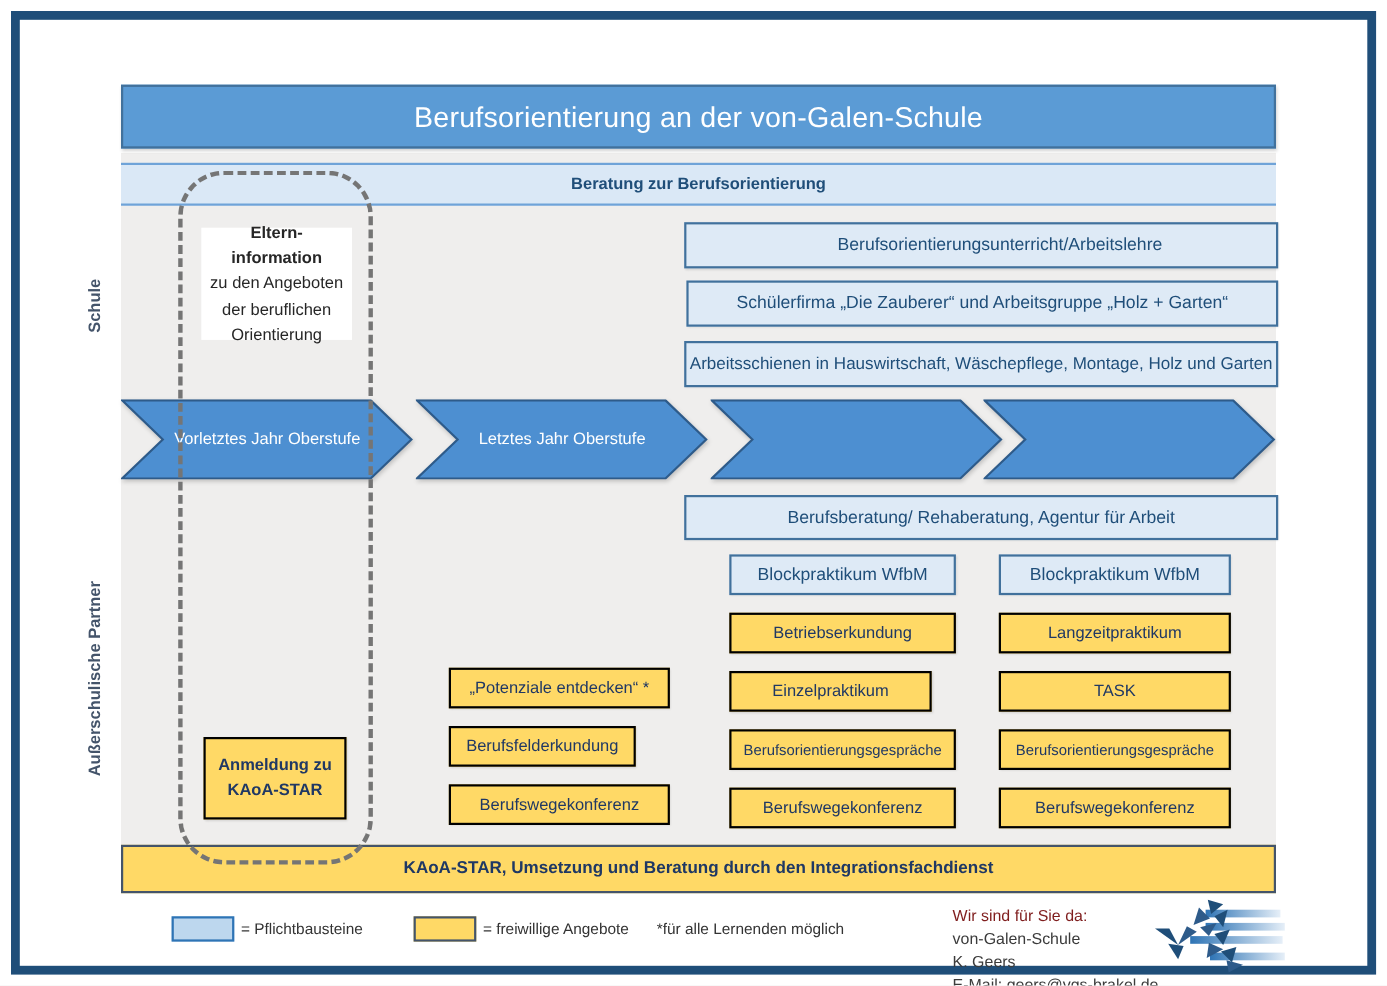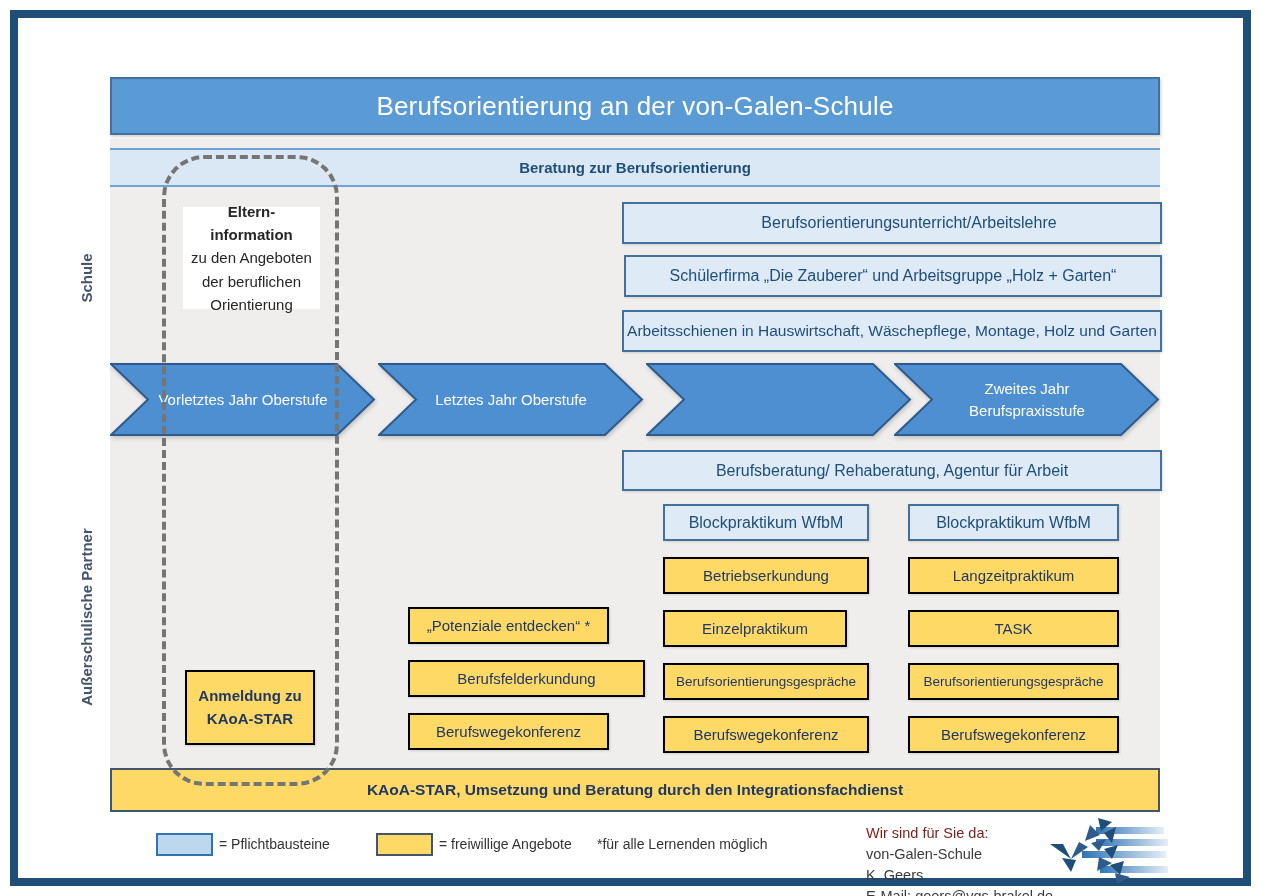--- a/index.html
+++ b/index.html
@@ -113,38 +113,37 @@
 </div>
 <div class="abs arrow" style="left:646px;">
   <svg viewBox="0 0 266 73" preserveAspectRatio="none">
     <polygon points="1,1 227,1 264,36.5 227,72 1,72 38,36.5" fill="#4D8FD1" stroke="#2E5B8A" stroke-width="2"></polygon>
   </svg>
 </div>
 <div class="abs arrow" style="left:894px;">
   <svg viewBox="0 0 266 73" preserveAspectRatio="none">
     <polygon points="1,1 227,1 264,36.5 227,72 1,72 38,36.5" fill="#4D8FD1" stroke="#2E5B8A" stroke-width="2"></polygon>
   </svg>
-  <div class="lbl" style="left:58px;right:58px;">Zweites Jahr Berufspraxisstufe</div>
 </div>
 
 <div class="abs bluebox" style="left:622px;top:450px;width:540px;height:41px;">
   <span>Berufsberatung/ Rehaberatung, Agentur für Arbeit</span>
 </div>
 
 <div class="abs bluebox" style="left:663px;top:504px;width:206px;height:37px;">
   <span>Blockpraktikum WfbM</span>
 </div>
 <div class="abs bluebox" style="left:908px;top:504px;width:211px;height:37px;">
   <span>Blockpraktikum WfbM</span>
 </div>
 
 <div class="abs yellowbox" style="left:408px;top:607px;width:201px;height:37px;">
   <span>„Potenziale entdecken“ *</span>
 </div>
-<div class="abs yellowbox" style="left:408px;top:660px;width:237px;height:37px;">
+<div class="abs yellowbox" style="left:408px;top:660px;width:170px;height:37px;">
   <span>Berufsfelderkundung</span>
 </div>
 <div class="abs yellowbox" style="left:408px;top:713px;width:201px;height:37px;">
   <span>Berufswegekonferenz</span>
 </div>
 
 <div class="abs yellowbox" style="left:663px;top:557px;width:206px;height:37px;">
   <span>Betriebserkundung</span>
 </div>
 <div class="abs yellowbox" style="left:663px;top:610px;width:184px;height:37px;">

